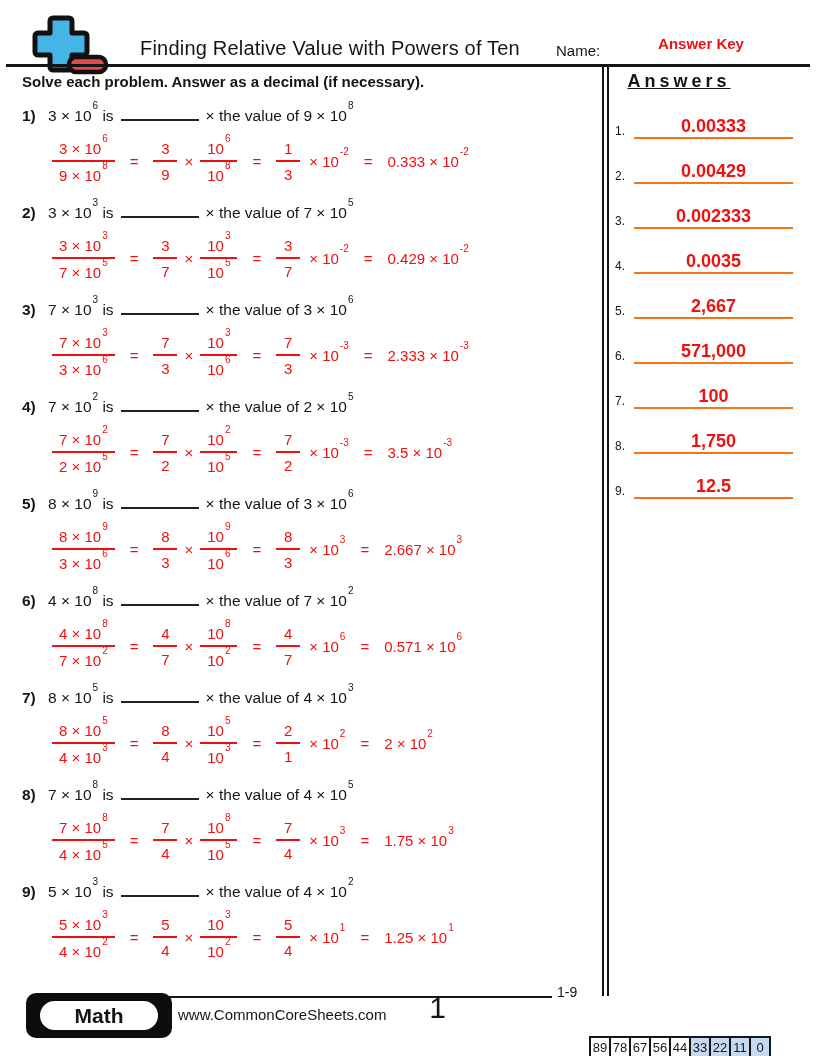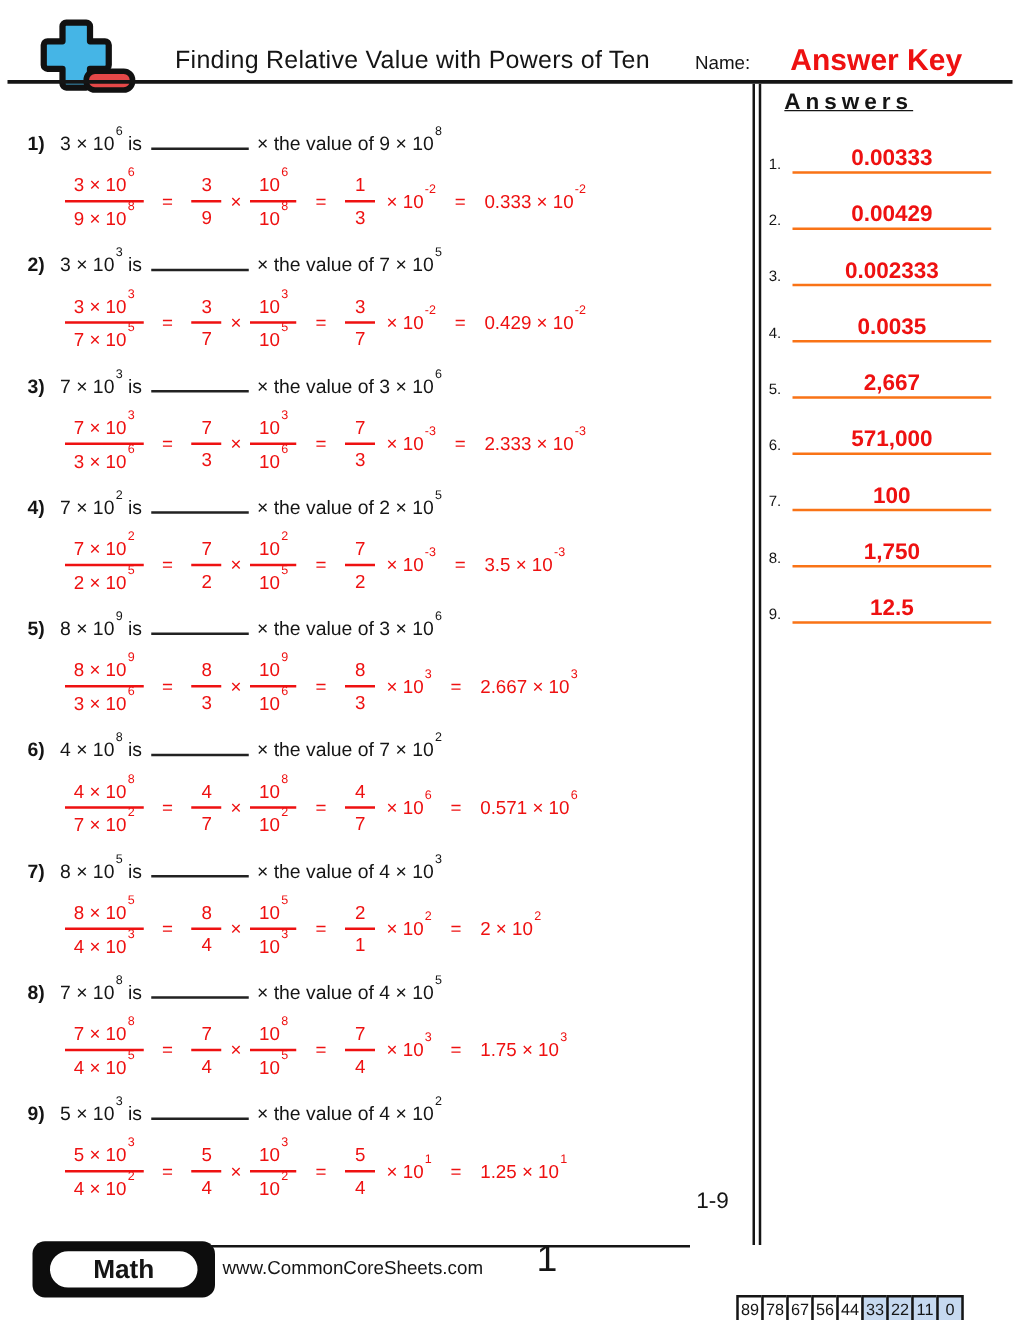--- a/index.html
+++ b/index.html
@@ -4,21 +4,21 @@
 <style>
   * { margin:0; padding:0; box-sizing:border-box; }
   html,body { background:#fff; }
   body { width:816px; height:1056px; position:relative; font-family:"Liberation Sans", sans-serif; color:#151515; }
   .page { position:absolute; inset:0; overflow:hidden; }
 
   
   .logo { position:absolute; left:26px; top:14px; width:84px; height:62px; }
   .title { position:absolute; left:60px; top:37px; width:540px; text-align:center; font-size:20px; letter-spacing:.2px; }
   .name-label { position:absolute; left:556px; top:42px; font-size:15px; }
-  .name-value { position:absolute; left:606px; top:35px; width:190px; text-align:center; font-size:24px; font-weight:bold; color:#ee1111; }
+  .name-value { position:absolute; left:606px; top:35px; width:190px; text-align:center; font-size:15px; font-weight:bold; color:#ee1111; }
   .top-rule { position:absolute; left:6px; top:64px; width:804px; height:3px; background:#151515; }
   .instructions { position:absolute; left:22px; top:73px; font-size:15px; font-weight:bold; }
 
   
   .vline { position:absolute; left:602px; top:67px; height:929px; width:7px;
            border-left:2px solid #151515; border-right:2px solid #151515; }
 
   
   .problems { position:absolute; left:22px; top:101px; width:574px; }
   .problem { height:97px; }
@@ -45,40 +45,41 @@
   .aval { color:#ee1111; font-weight:bold; font-size:18px; line-height:1.25; }
 
   
   .badge { position:absolute; left:26px; top:993px; width:146px; height:45px; background:#0d0d0d;
            border-radius:10px; display:flex; align-items:center; justify-content:center; }
   .badge-pill { background:#ffffff; border:2px solid #0d0d0d; border-radius:999px; width:122px; height:33px;
                 display:flex; align-items:center; justify-content:center; font-size:21px; font-weight:bold; }
   .footer-rule { position:absolute; left:168px; top:996px; width:384px; height:2px; background:#151515; }
   .site { position:absolute; left:178px; top:1006px; font-size:15px; }
   .pagenum { position:absolute; left:390px; top:991px; width:95px; text-align:center; font-size:30px; }
-  .score-label { position:absolute; left:557px; top:950px; font-size:18px; }
+  .score-label { position:absolute; left:557px; top:984px; font-size:14px; }
   .scores { position:absolute; left:589px; top:994px; display:flex; }
   .scell { width:22px; height:22px; border:2px solid #151515; margin-left:-2px; background:#fff;
            display:flex; align-items:center; justify-content:center; font-size:13px;margin-top:42px; }
   .scell:first-child { margin-left:0; }
   .scell.shaded { background:#c6d9f0; }
 </style>
 </head>
 <body>
 
 <div class="page">
 
   <svg class="logo" viewBox="0 0 84 62">
     <path d="M27 4 h16 a3 3 0 0 1 3 3 v12 h12 a3 3 0 0 1 3 3 v16 a3 3 0 0 1 -3 3 h-12 v12 a3 3 0 0 1 -3 3 h-16 a3 3 0 0 1 -3 -3 v-12 h-12 a3 3 0 0 1 -3 -3 v-16 a3 3 0 0 1 3 -3 h12 v-12 a3 3 0 0 1 3 -3 z" fill="#45b5e6" stroke="#111" stroke-width="5" stroke-linejoin="round"></path>
     <rect x="43" y="43" width="37" height="15" rx="7" fill="#e54848" stroke="#111" stroke-width="4.5"></rect>
   </svg>
   <div class="title">Finding Relative Value with Powers of Ten</div>
   <div class="name-label">Name:</div>
   <div class="name-value">Answer Key</div>
   <div class="top-rule"></div>
+  <div class="instructions">Solve each problem. Answer as a decimal (if necessary).</div>
 
   <div class="problems" id="problems-list">
   <div class="problem">
     <div class="statement">
       <span class="pnum">1)</span><span><span>3</span><span> × 10</span><sup>6</sup>
       <span>is</span><span class="blank"></span><span>× the value of</span>
       <span>9</span><span> × 10</span><sup>8</sup></span>
     </div>
     <div class="work">
       <span class="frac">

